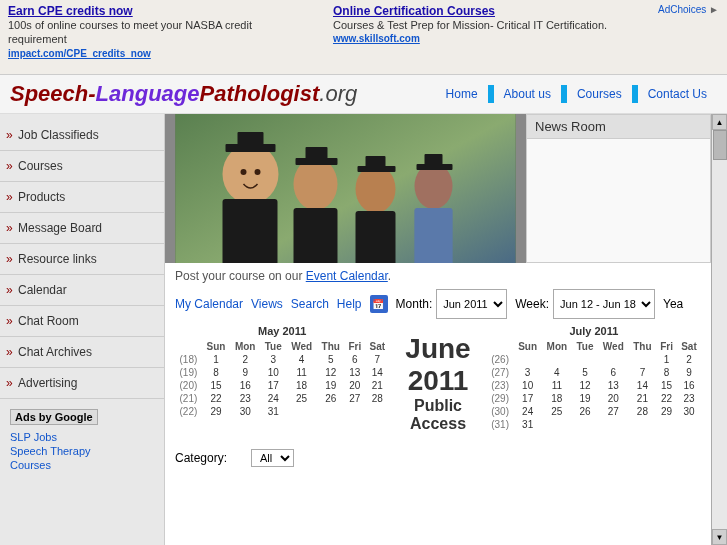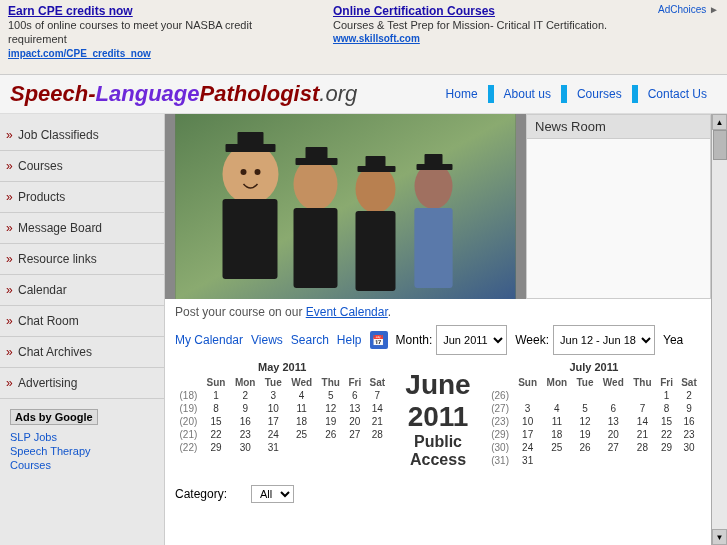--- a/index.html
+++ b/index.html
@@ -39,21 +39,21 @@
     .sidebar-item a { color: #333; text-decoration: none; }
     .sidebar-divider { border-top: 1px solid #ccc; margin: 2px 0; }
     .ads-by-google { padding: 8px 10px; }
     .ads-by-google-label { background: #ddd; border: 1px solid #aaa; font-size: 11px; font-weight: bold; padding: 1px 4px; margin-bottom: 4px; display: inline-block; }
     .ad-link { color: #1155cc; text-decoration: none; font-size: 11px; display: block; margin: 2px 0; }
 
     
     .main-content { flex: 1; overflow: hidden; display: flex; flex-direction: column; }
 
     
-    .hero-row { display: flex; height: 185px; }
+    .hero-row { display: flex; height: 149px; }
     .hero-image { flex: 1; overflow: hidden; background: #888; }
 
     .news-room { width: 185px; border: 1px solid #ccc; background: #f9f9f9; flex-shrink: 0; }
     .news-room-title { background: #e0e0e0; border-bottom: 1px solid #ccc; padding: 4px 8px; font-size: 13px; color: #333; font-weight: normal; }
 
     
     .calendar-section { padding: 6px 10px; flex: 1; overflow: auto; }
     .post-course-text { font-size: 12px; color: #555; margin-bottom: 6px; }
     .post-course-text a { color: #1155cc; }
 

